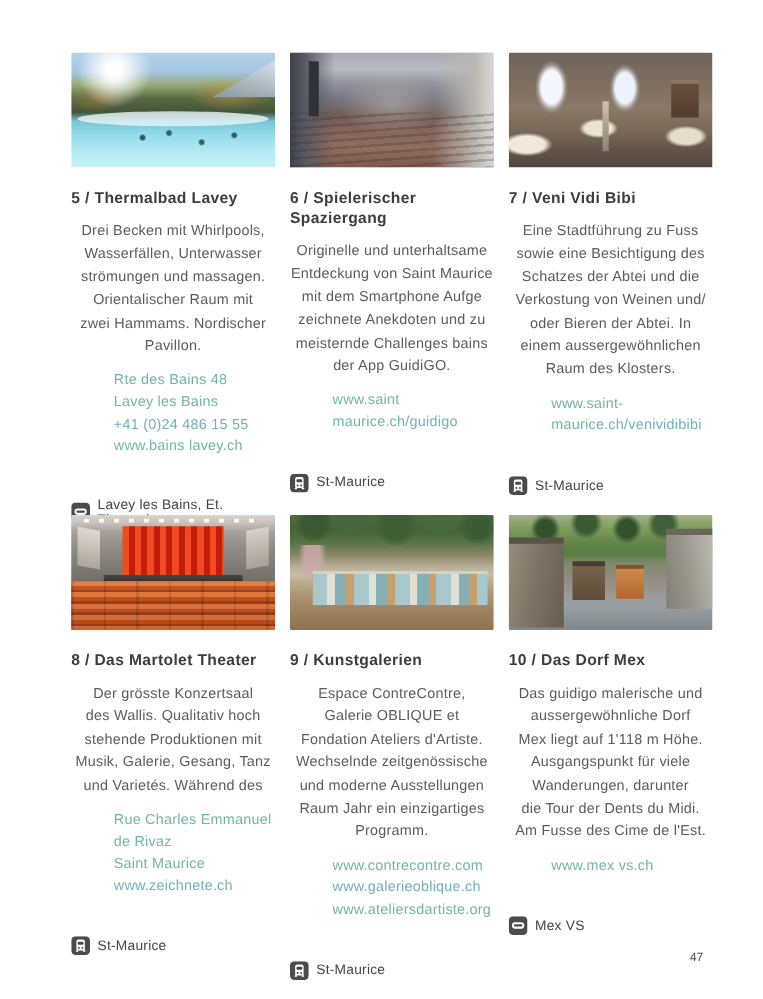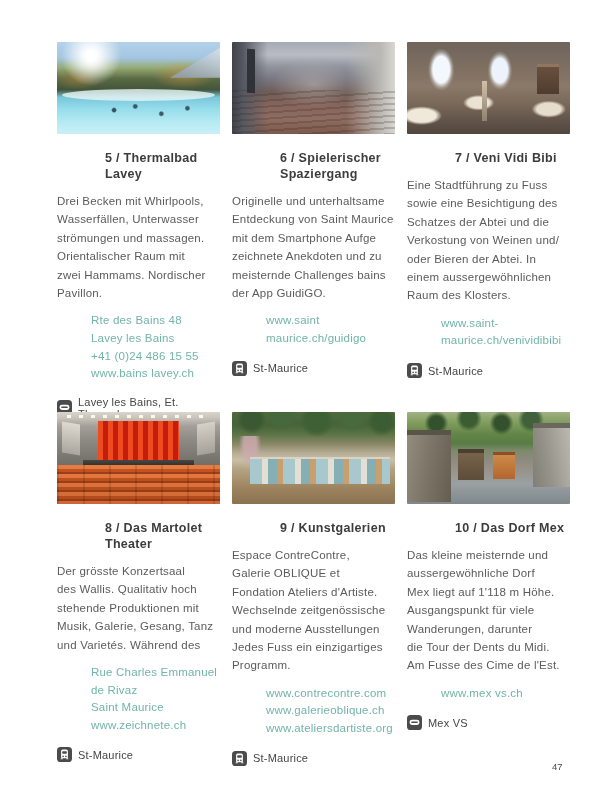--- a/index.html
+++ b/index.html
@@ -95,27 +95,27 @@
   .vg-house-r{right:0;top:12%;width:23%;height:64%;border-top:5px solid #6b675f;
     background:linear-gradient(260deg,#bcb9b1 0%,#95928a 60%,#817e76 100%);}
   .vg-house-c{left:31%;top:40%;width:16%;height:30%;border-top:4px solid #4a3e30;
     background:linear-gradient(#77634a,#5c4c39);}
   .vg-house-o{left:53%;top:44%;width:13%;height:26%;border-top:3px solid #8f4f26;
     background:linear-gradient(#cd8a47,#b3652f);}
 
   
   .card-title{margin:16px 0 10px 0;font-size:12.5px;font-weight:700;
     color:var(--title-text,#3c3c3c);letter-spacing:.3px;}
-  .card-title .tline{line-height:16px;margin-left:48px;}
+  .card-title .tline{line-height:16px;}
   .card-title .tline:nth-child(2){padding-left:15px;}
   .card-body{font-size:11.5px;color:var(--body-text,#5b5b5d);letter-spacing:.2px;}
-  .card-body .bline{line-height:18.4px;}
+  .card-body .bline{line-height:18.4px;text-align:center;}
   .card-links{margin-top:10px;font-size:11.5px;color:var(--link-teal,#72b4a9);letter-spacing:.2px;margin-left:34px;}
   .card-links .lline{line-height:17.6px;cursor:pointer;}
-  .card-tag{margin-top:13px;display:flex;align-items:center;gap:6px;
+  .card-tag{margin-top:31px;display:flex;align-items:center;gap:6px;
     font-size:11px;color:var(--tag-text,#454545);letter-spacing:.2px;cursor:pointer;}
   .tag-icon{width:15px;height:15px;flex:0 0 15px;}
   .tag-icon svg{display:block;}
   .page-number{position:absolute;left:552px;top:761px;font-size:9.5px;color:#4a4a4a;}
 </style>
 </head>
 <body>
 
 <div class="page">
   <div class="grid">
@@ -264,21 +264,21 @@
       </div>
       <h3 class="card-title">
           <div class="tline">9 / Kunstgalerien</div>
         </h3>
       <div class="card-body">
           <div class="bline">Espace ContreContre,</div>
           <div class="bline">Galerie OBLIQUE et</div>
           <div class="bline">Fondation Ateliers d'Artiste.</div>
           <div class="bline">Wechselnde zeitgenössische</div>
           <div class="bline">und moderne Ausstellungen</div>
-          <div class="bline">Jedes Fuss ein einzigartiges</div>
+          <div class="bline">Raum Jahr ein einzigartiges</div>
           <div class="bline">Programm.</div>
         </div>
       <div class="card-links">
           <div class="lline">www.contrecontre.com</div>
           <div class="lline">www.galerieoblique.ch</div>
           <div class="lline">www.ateliersdartiste.org</div>
         </div>
       <div class="card-tag">
         <span class="tag-icon">
           <svg width="15" height="15" viewBox="0 0 15 15">
@@ -299,21 +299,21 @@
       <div class="photo ph-village">
         <i class="vg-house-l"></i>
         <i class="vg-house-r"></i>
         <i class="vg-house-c"></i>
         <i class="vg-house-o"></i>
       </div>
       <h3 class="card-title">
           <div class="tline">10 / Das Dorf Mex</div>
         </h3>
       <div class="card-body">
-          <div class="bline">Das kleine meisternde und</div>
+          <div class="bline">Das guidigo malerische und</div>
           <div class="bline">aussergewöhnliche Dorf</div>
           <div class="bline">Mex liegt auf 1'118 m Höhe.</div>
           <div class="bline">Ausgangspunkt für viele</div>
           <div class="bline">Wanderungen, darunter</div>
           <div class="bline">die Tour der Dents du Midi.</div>
           <div class="bline">Am Fusse des Cime de l'Est.</div>
         </div>
       <div class="card-links">
           <div class="lline">www.mex vs.ch</div>
         </div>

